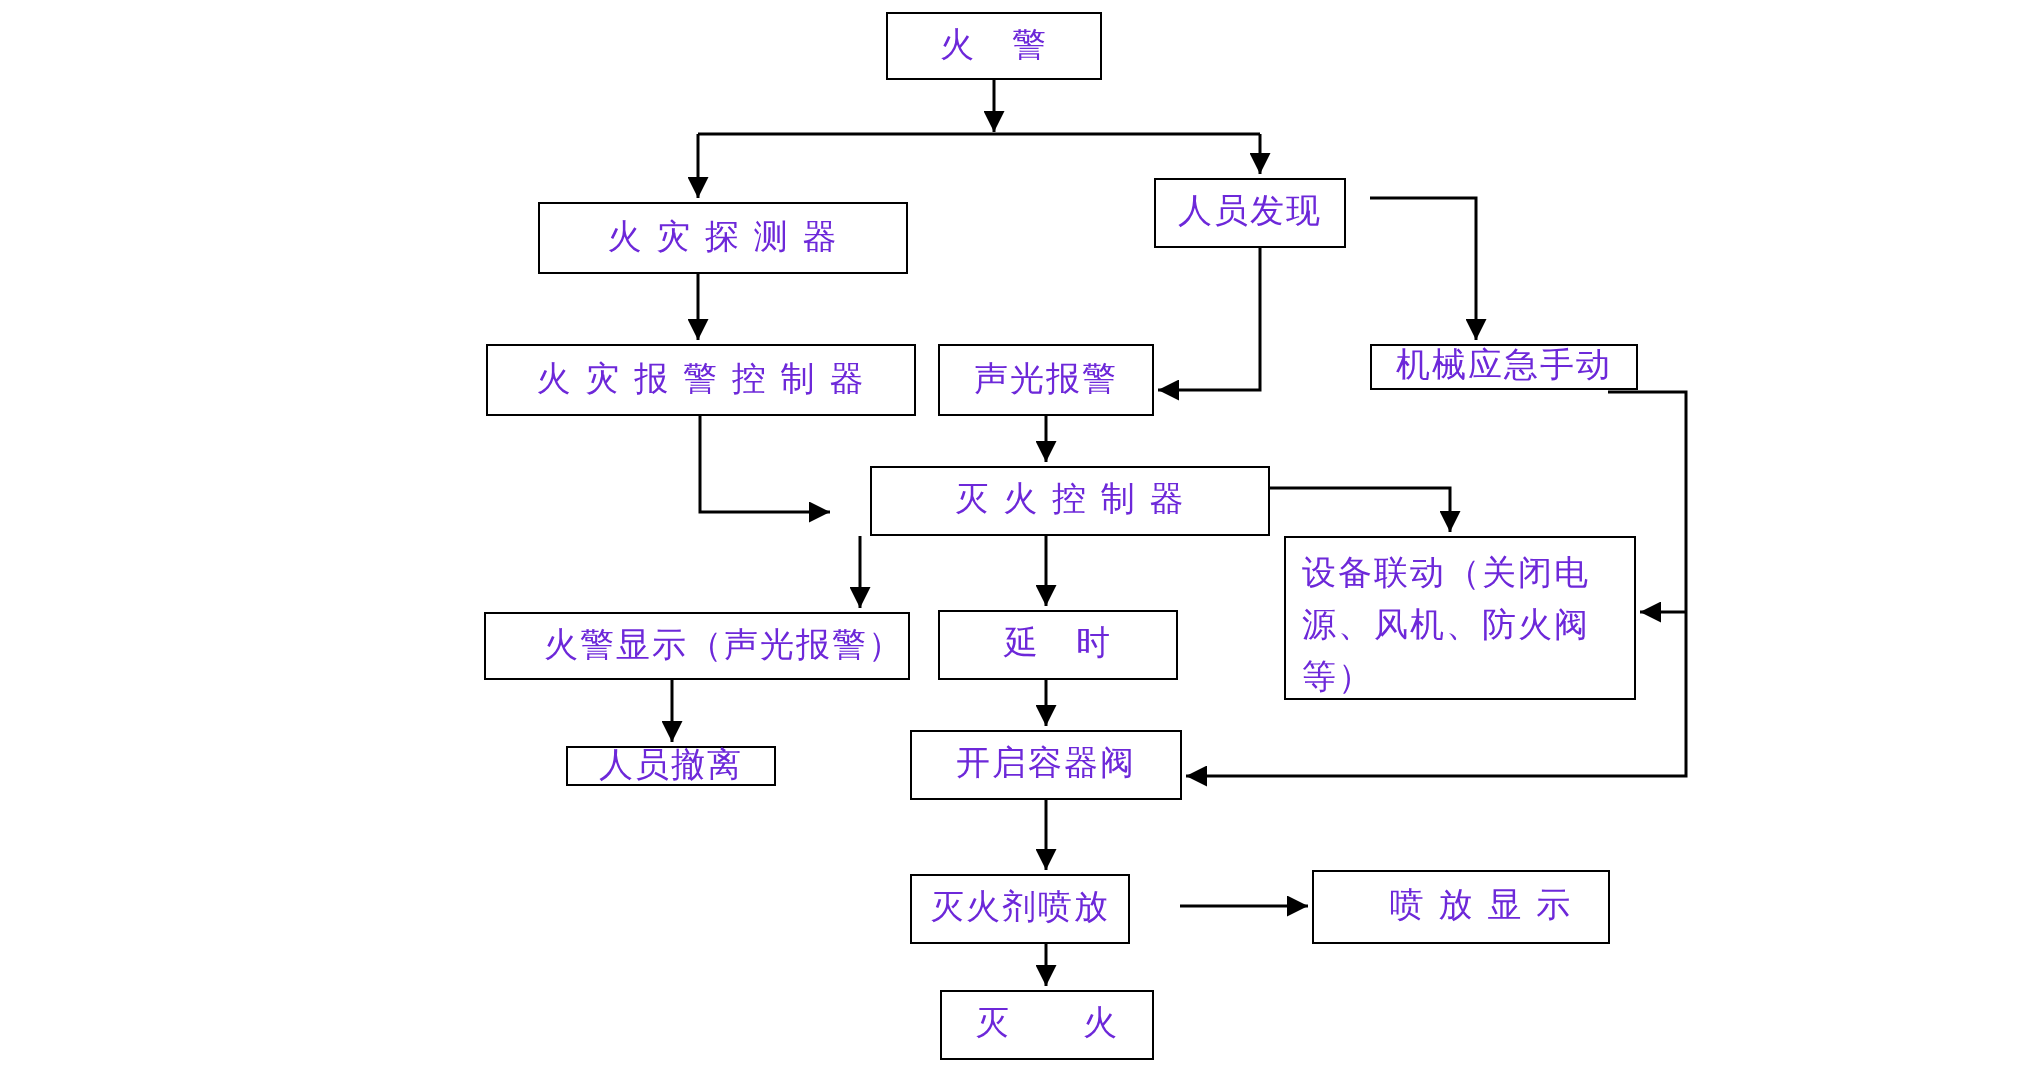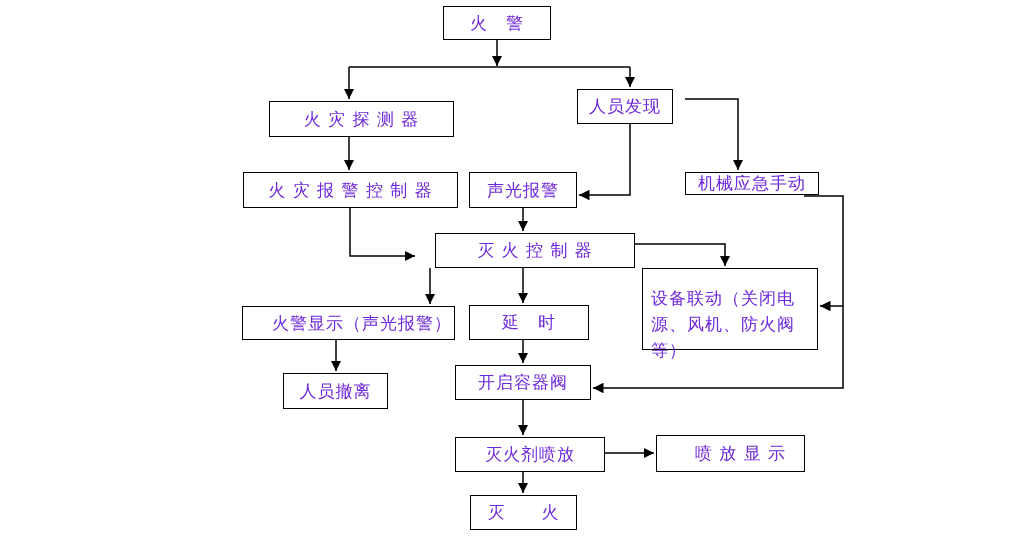--- a/index.html
+++ b/index.html
@@ -33,21 +33,21 @@
       align-items: center;
       justify-content: center;
       text-align: center;
       white-space: pre-line;
       letter-spacing: 1px;
     }
     .node.multiline {
       align-items: flex-start;
       justify-content: flex-start;
       text-align: left;
-      padding: 16px 8px;
+      padding: 5px 8px;
       line-height: 26px;
       letter-spacing: 1px;
     }
   </style>
 </head>
 <body>
 
 <div id="canvas">
   <svg id="edges" width="1022" height="542">
     <defs>
@@ -80,18 +80,18 @@
     <div class="node" style="left: 577px; top: 89px; width: 96px; height: 35px;"><span>人员发现</span></div>
     <div class="node" style="left: 243px; top: 172px; width: 215px; height: 36px;"><span>火 灾 报 警 控 制 器</span></div>
     <div class="node" style="left: 469px; top: 172px; width: 108px; height: 36px;"><span>声光报警</span></div>
     <div class="node" style="left: 670px; top: 172px; width: 134px; height: 23px; margin-left: 15px;"><span>机械应急手动</span></div>
     <div class="node" style="left: 435px; top: 233px; width: 200px; height: 35px;"><span>灭 火 控 制 器</span></div>
     <div class="node multiline" style="left: 642px; top: 268px; width: 176px; height: 82px;"><span>设备联动（关闭电
 源、风机、防火阀
 等）</span></div>
     <div class="node" style="left: 242px; top: 306px; width: 213px; height: 34px; padding-left: 27px;"><span>火警显示（声光报警）</span></div>
     <div class="node" style="left: 469px; top: 305px; width: 120px; height: 35px;"><span>延　时</span></div>
-    <div class="node" style="left: 283px; top: 373px; width: 105px; height: 36px;"><span>人员撤离</span></div>
+    <div class="node" style="left: 283px; top: 373px; width: 105px; height: 20px;"><span>人员撤离</span></div>
     <div class="node" style="left: 455px; top: 365px; width: 136px; height: 35px;"><span>开启容器阀</span></div>
-    <div class="node" style="left: 455px; top: 437px; width: 150px; height: 35px; text-align: center;"><span>灭火剂喷放</span></div>
+    <div class="node" style="left: 455px; top: 437px; width: 110px; height: 35px; text-align: center;"><span>灭火剂喷放</span></div>
     <div class="node" style="left: 656px; top: 435px; width: 149px; height: 37px; padding-left: 20px;"><span>喷 放 显 示</span></div>
     <div class="node" style="left: 470px; top: 495px; width: 107px; height: 35px;"><span>灭　　火</span></div>
   </div>
 
 </body></html>

